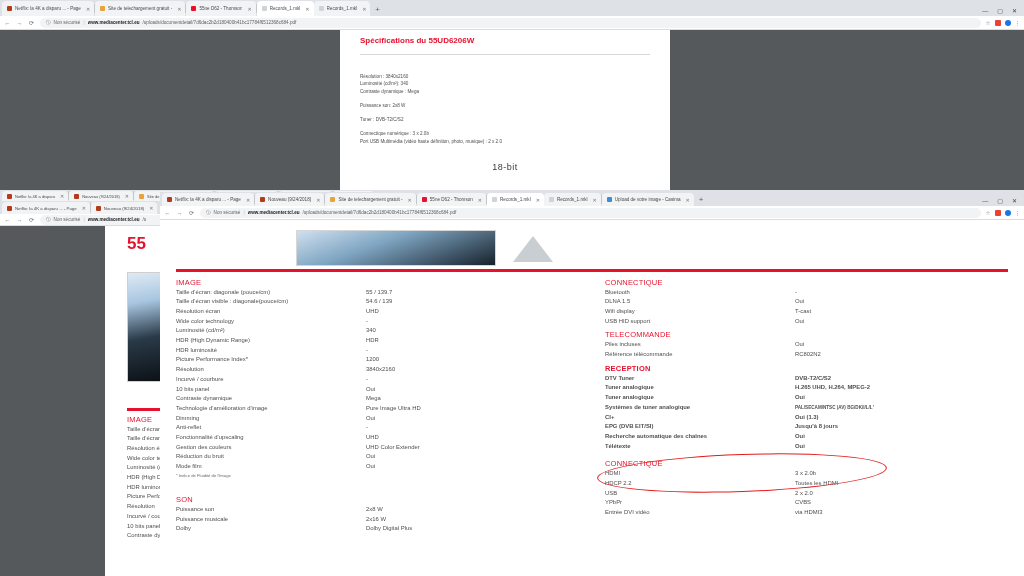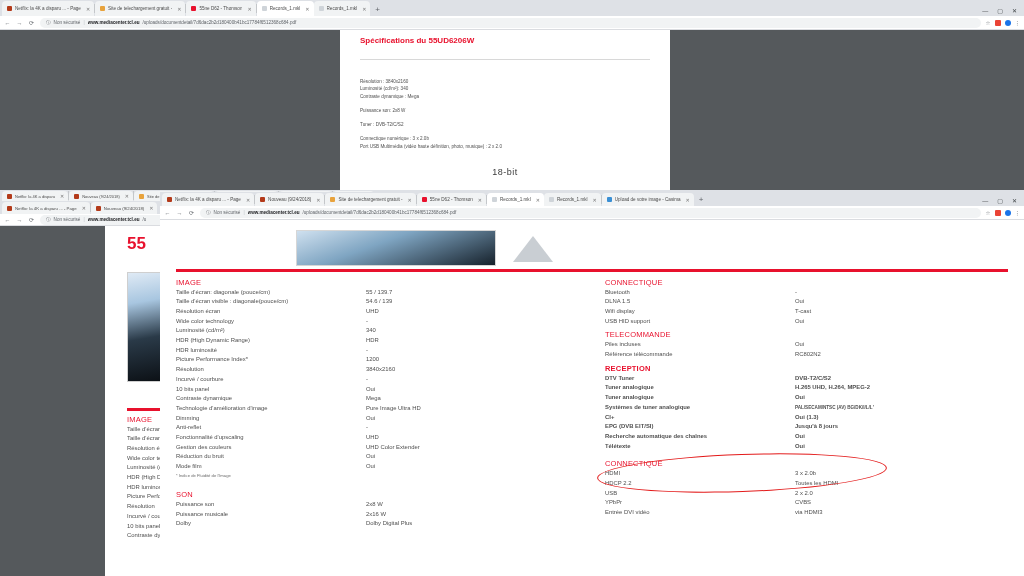--- a/index.html
+++ b/index.html
@@ -116,21 +116,21 @@
       <span>☆</span>
       <span class="ext-red"></span>
       <span class="ext-blue"></span>
       <span>⋮</span>
     </div>
   </div>
 
   <div class="pdfbg" style="height:160px;">
     <div class="page" style="left:340px;top:0;width:330px;height:160px;">
       <div class="sheet" style="padding:6px 20px;">
-        <div style="color:#e8112d;font-size:8px;font-weight:bold;border-bottom:0.6px solid #d8d8d8;padding-bottom:14px;">Spécifications du 55UD6206W</div>
+        <div style="color:#e8112d;font-size:8px;font-weight:bold;border-bottom:0.6px solid #d8d8d8;padding-bottom:9px;">Spécifications du 55UD6206W</div>
         <div style="margin-top:18px;font-size:4.6px;line-height:7.3px;color:#4f4f4f;">
           <div>Résolution : 3840x2160</div>
           <div>Luminosité (cd/m²): 340</div>
           <div>Contraste dynamique : Mega</div>
           <div style="height:7px"></div>
           <div>Puissance son: 2x8 W</div>
           <div style="height:7px"></div>
           <div>Tuner : DVB-T2/C/S2</div>
           <div style="height:7px"></div>
           <div>Connectique numérique : 3 x 2.0b</div>
@@ -417,21 +417,21 @@
                 <span class="k">Réduction du bruit</span>
                 <span class="v">Oui</span>
               </div>
             <div class="rowline">
                 <span class="k">Mode film</span>
                 <span class="v">Oui</span>
               </div>
             <div class="foot-note">* Indice de Fluidité de l'Image</div>
           </div>
 
-          <div style="margin-top:12px;">
+          <div style="margin-top:17px;">
             <div class="sect-title">SON</div>
             <div class="rowline">
                 <span class="k">Puissance son</span>
                 <span class="v">2x8 W</span>
               </div>
             <div class="rowline">
                 <span class="k">Puissance musicale</span>
                 <span class="v">2x16 W</span>
               </div>
             <div class="rowline">

